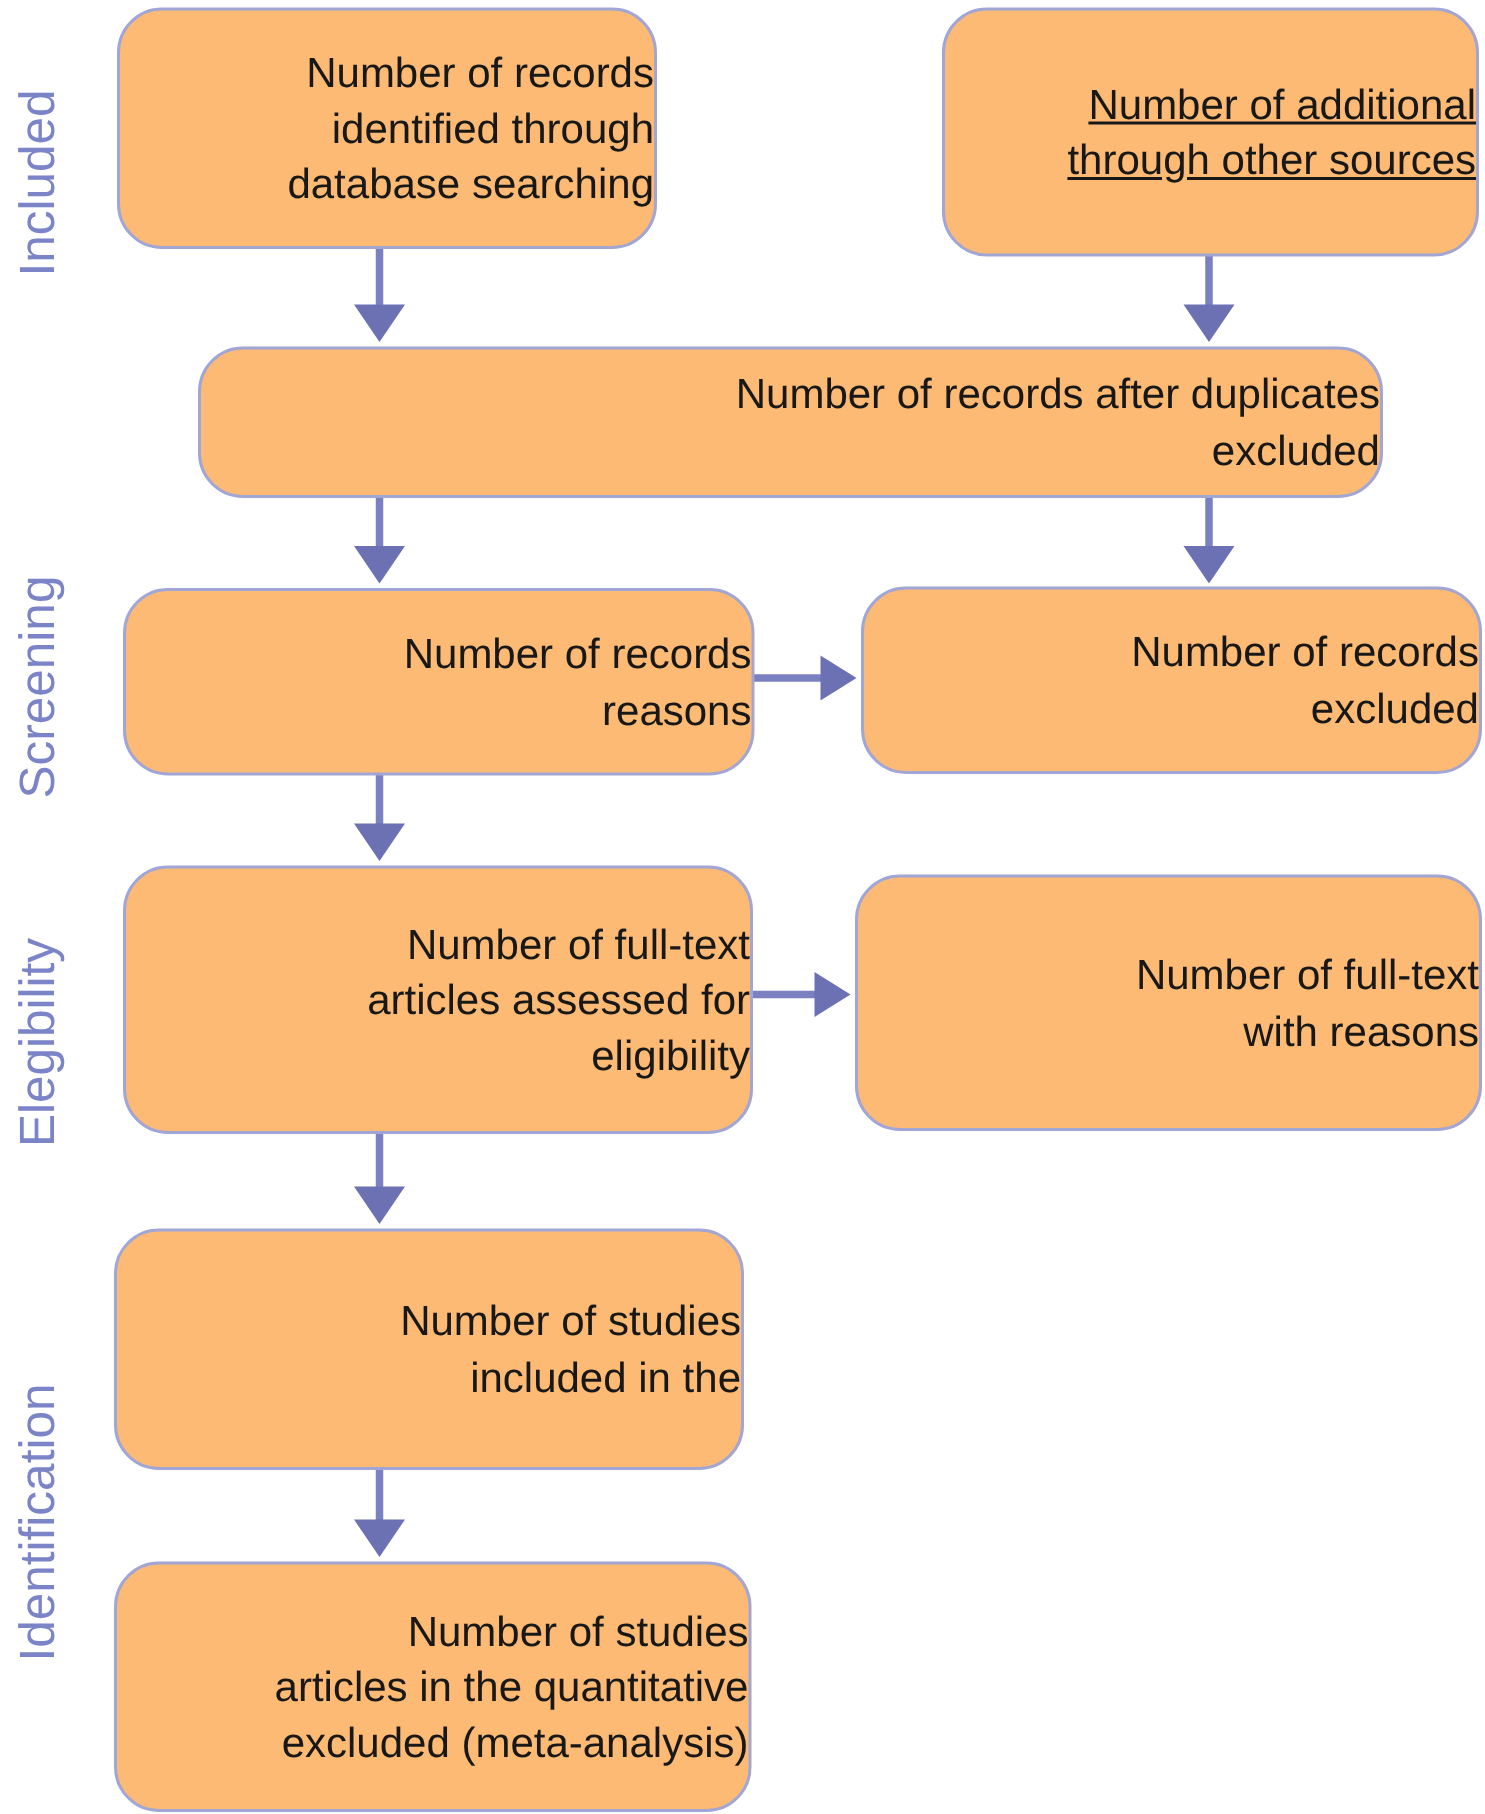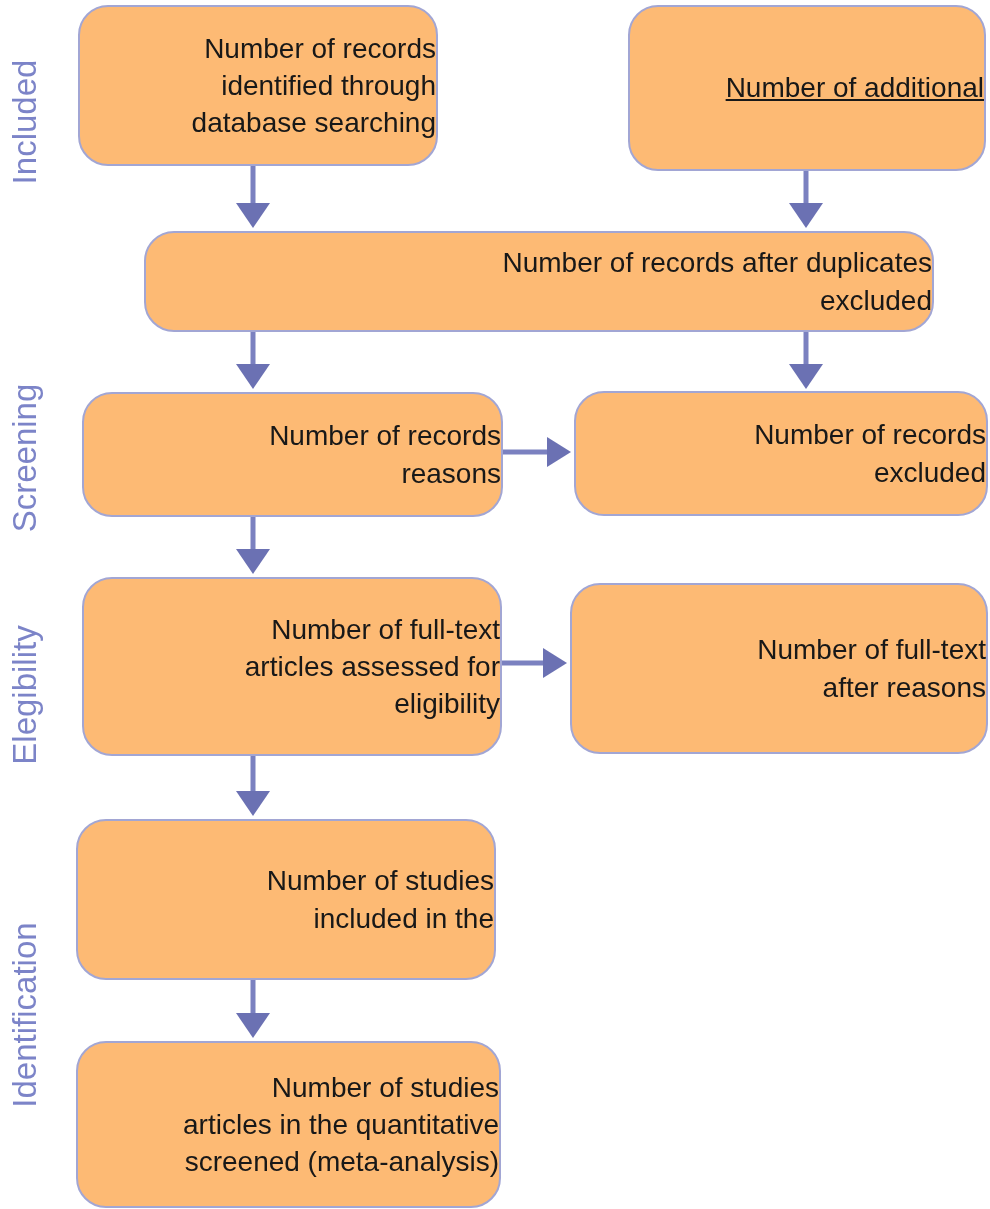--- a/index.html
+++ b/index.html
@@ -29,21 +29,21 @@
     justify-content: center;
     text-align: center;
     color: #181818;
     font-size: 28px;
     line-height: 1.33;
   }
   .node .ln { display: block; white-space: nowrap; }
   
   .n-db-search        { left: 78px;  top: 5px;    width: 356px; height: 157px; }
   .n-other-sources    { left: 628px; top: 5px;    width: 354px; height: 162px; text-decoration: underline; }
-  .n-dedup            { left: 144px; top: 231px;  width: 786px; height: 97px;  }
+  .n-dedup            { left: 132px; top: 231px;  width: 786px; height: 97px;  }
   .n-screened         { left: 82px;  top: 392px;  width: 417px; height: 121px; }
   .n-records-excluded { left: 574px; top: 391px;  width: 410px; height: 121px; }
   .n-fulltext-assessed{ left: 82px;  top: 577px;  width: 416px; height: 175px; }
   .n-fulltext-excluded{ left: 570px; top: 583px;  width: 414px; height: 167px; }
   .n-qualitative      { left: 76px;  top: 819px;  width: 416px; height: 157px; }
   .n-quantitative     { left: 76px;  top: 1041px; width: 421px; height: 163px; }
 
   .side-label {
     position: absolute;
     z-index: 2;
@@ -115,20 +115,21 @@
   <div class="side-label lbl-identification">Identification</div>
 
   <div class="node n-db-search">
     <span class="ln">Number of records</span>
     <span class="ln">identified through</span>
     <span class="ln">database searching</span>
   </div>
 
   <div class="node n-other-sources">
     <span class="ln">Number of additional</span>
+    <span class="ln">through other sources</span>
   </div>
 
   <div class="node n-dedup">
     <span class="ln">Number of records after duplicates</span>
     <span class="ln">excluded</span>
   </div>
 
   <div class="node n-screened">
     <span class="ln">Number of records</span>
     <span class="ln">reasons</span>
@@ -140,27 +141,27 @@
   </div>
 
   <div class="node n-fulltext-assessed">
     <span class="ln">Number of full-text</span>
     <span class="ln">articles assessed for</span>
     <span class="ln">eligibility</span>
   </div>
 
   <div class="node n-fulltext-excluded">
     <span class="ln">Number of full-text</span>
-    <span class="ln">after reasons</span>
+    <span class="ln">with reasons</span>
   </div>
 
   <div class="node n-qualitative">
     <span class="ln">Number of studies</span>
     <span class="ln">included in the</span>
   </div>
 
   <div class="node n-quantitative">
     <span class="ln">Number of studies</span>
     <span class="ln">articles in the quantitative</span>
-    <span class="ln">screened (meta-analysis)</span>
+    <span class="ln">excluded (meta-analysis)</span>
   </div>
 
 </div>
 
 </body></html>

